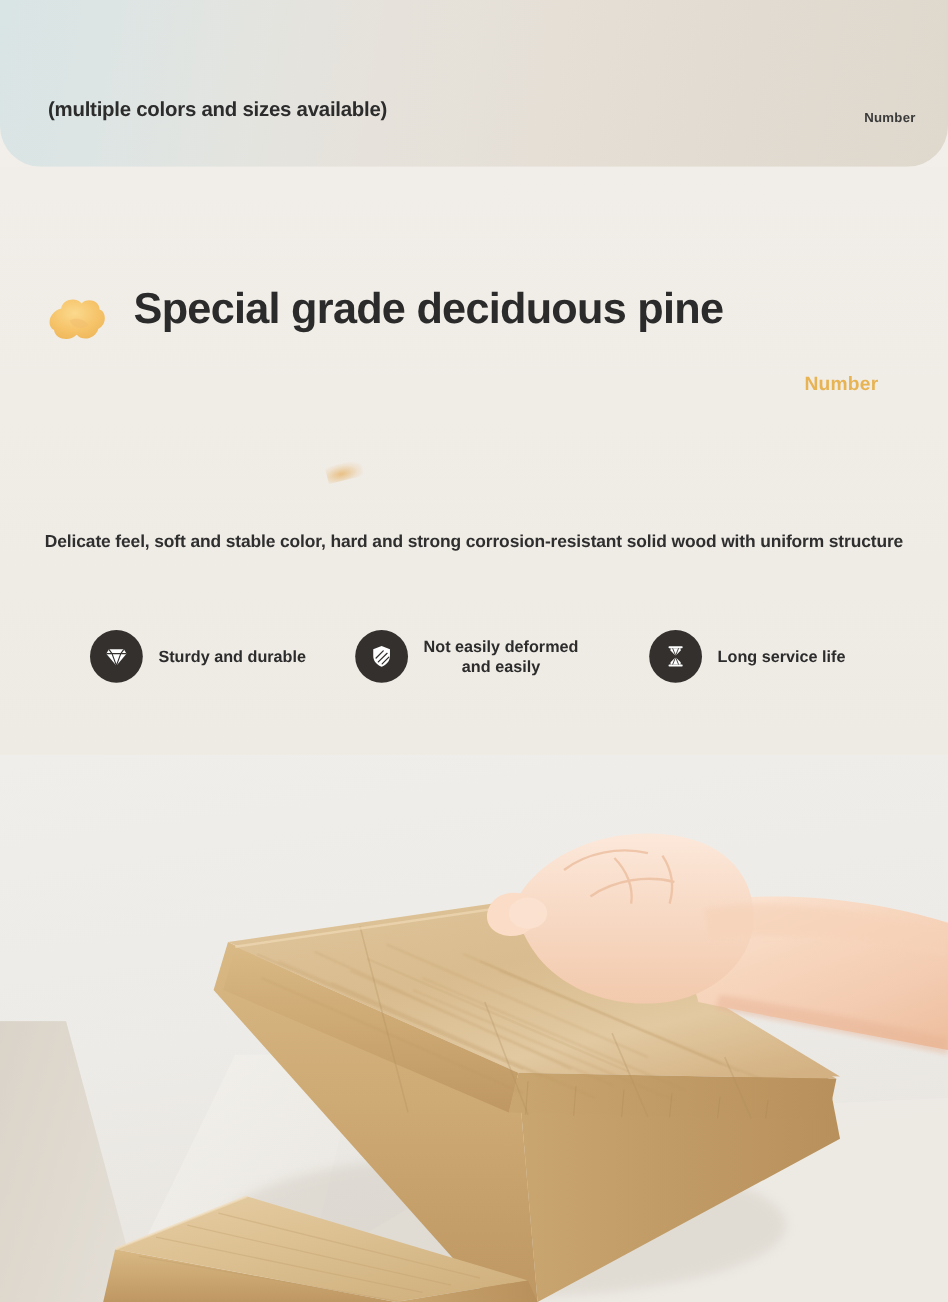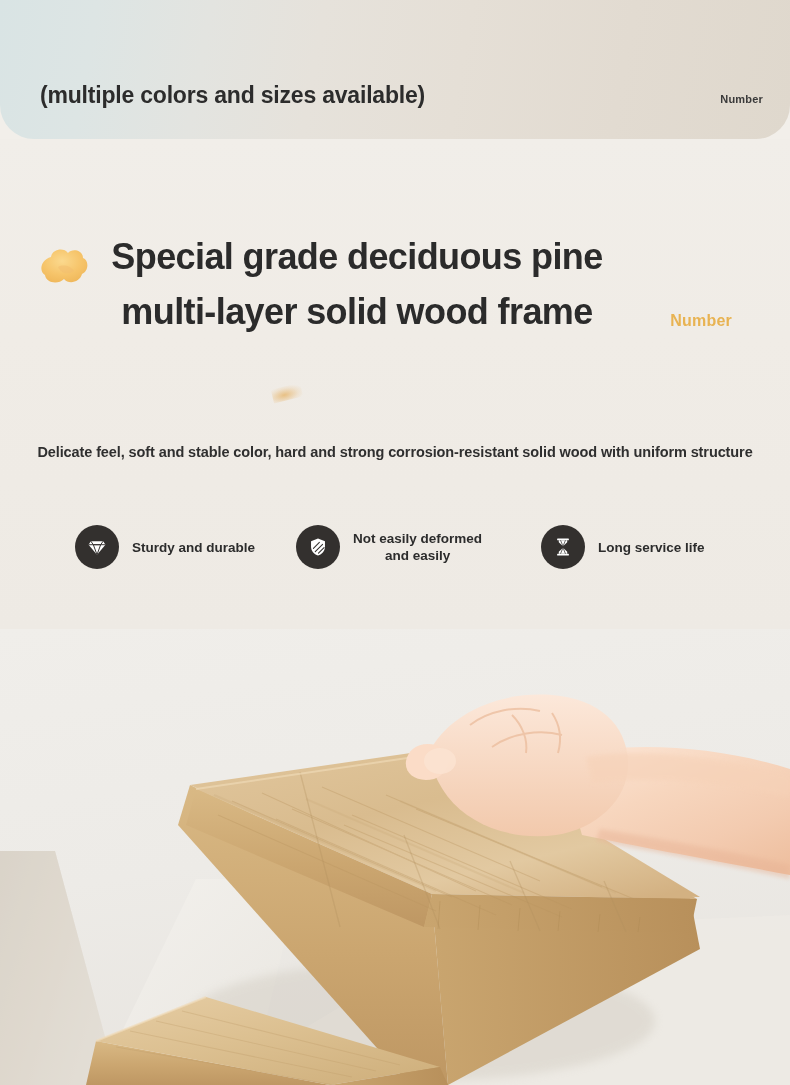--- a/index.html
+++ b/index.html
@@ -15,21 +15,21 @@
   .banner{
     position:absolute; left:0; top:0; width:790px; height:139px;
     background:linear-gradient(100deg,
         #d9e4e4 0%, #dde5e4 12%, #e3e4e0 26%,
         #e6e2db 40%, #e5dfd6 58%, #e2dbd1 78%, #dfd8cd 100%);
     border-bottom-left-radius:34px;
     border-bottom-right-radius:34px;
   }
   .banner-title{
     position:absolute; left:40px; top:82px;
-    font-size:23px; font-weight:700; color:#2c2c2c;
+    font-size:17px; font-weight:700; color:#2c2c2c;
     letter-spacing:-.2px; white-space:nowrap;
   }
   .banner-number{
     position:absolute; right:27px; top:93px;
     font-size:11px; font-weight:700; color:#3a3a3a;
     letter-spacing:.2px;
   }
 
   
   .content{
@@ -115,21 +115,20 @@
         </radialGradient>
       </defs>
       <path d="M13 10 C14 2, 26 0, 30 6 C34 1, 45 3, 45 11 C51 13, 51 24, 44 27
                C42 35, 31 38, 26 32 C20 38, 8 36, 7 28 C1 25, 2 13, 13 10 Z" fill="url(#blobg)"></path>
       <path d="M20 20 C25 17, 33 19, 36 24 C31 28, 23 27, 20 20 Z" fill="#F3BE6F" opacity=".55"></path>
     </svg>
   </div>
 
   <div class="heading-wrap">
     <div class="heading-line">Special grade deciduous pine</div>
-    <div class="heading-line">multi-layer solid wood frame</div>
   </div>
 
   <div class="badge-three">Number</div>
 
   <div class="speck"></div>
 
   <div class="subtitle">Delicate feel, soft and stable color, hard and strong corrosion-resistant solid wood with uniform structure</div>
 
   <div class="features">
 

